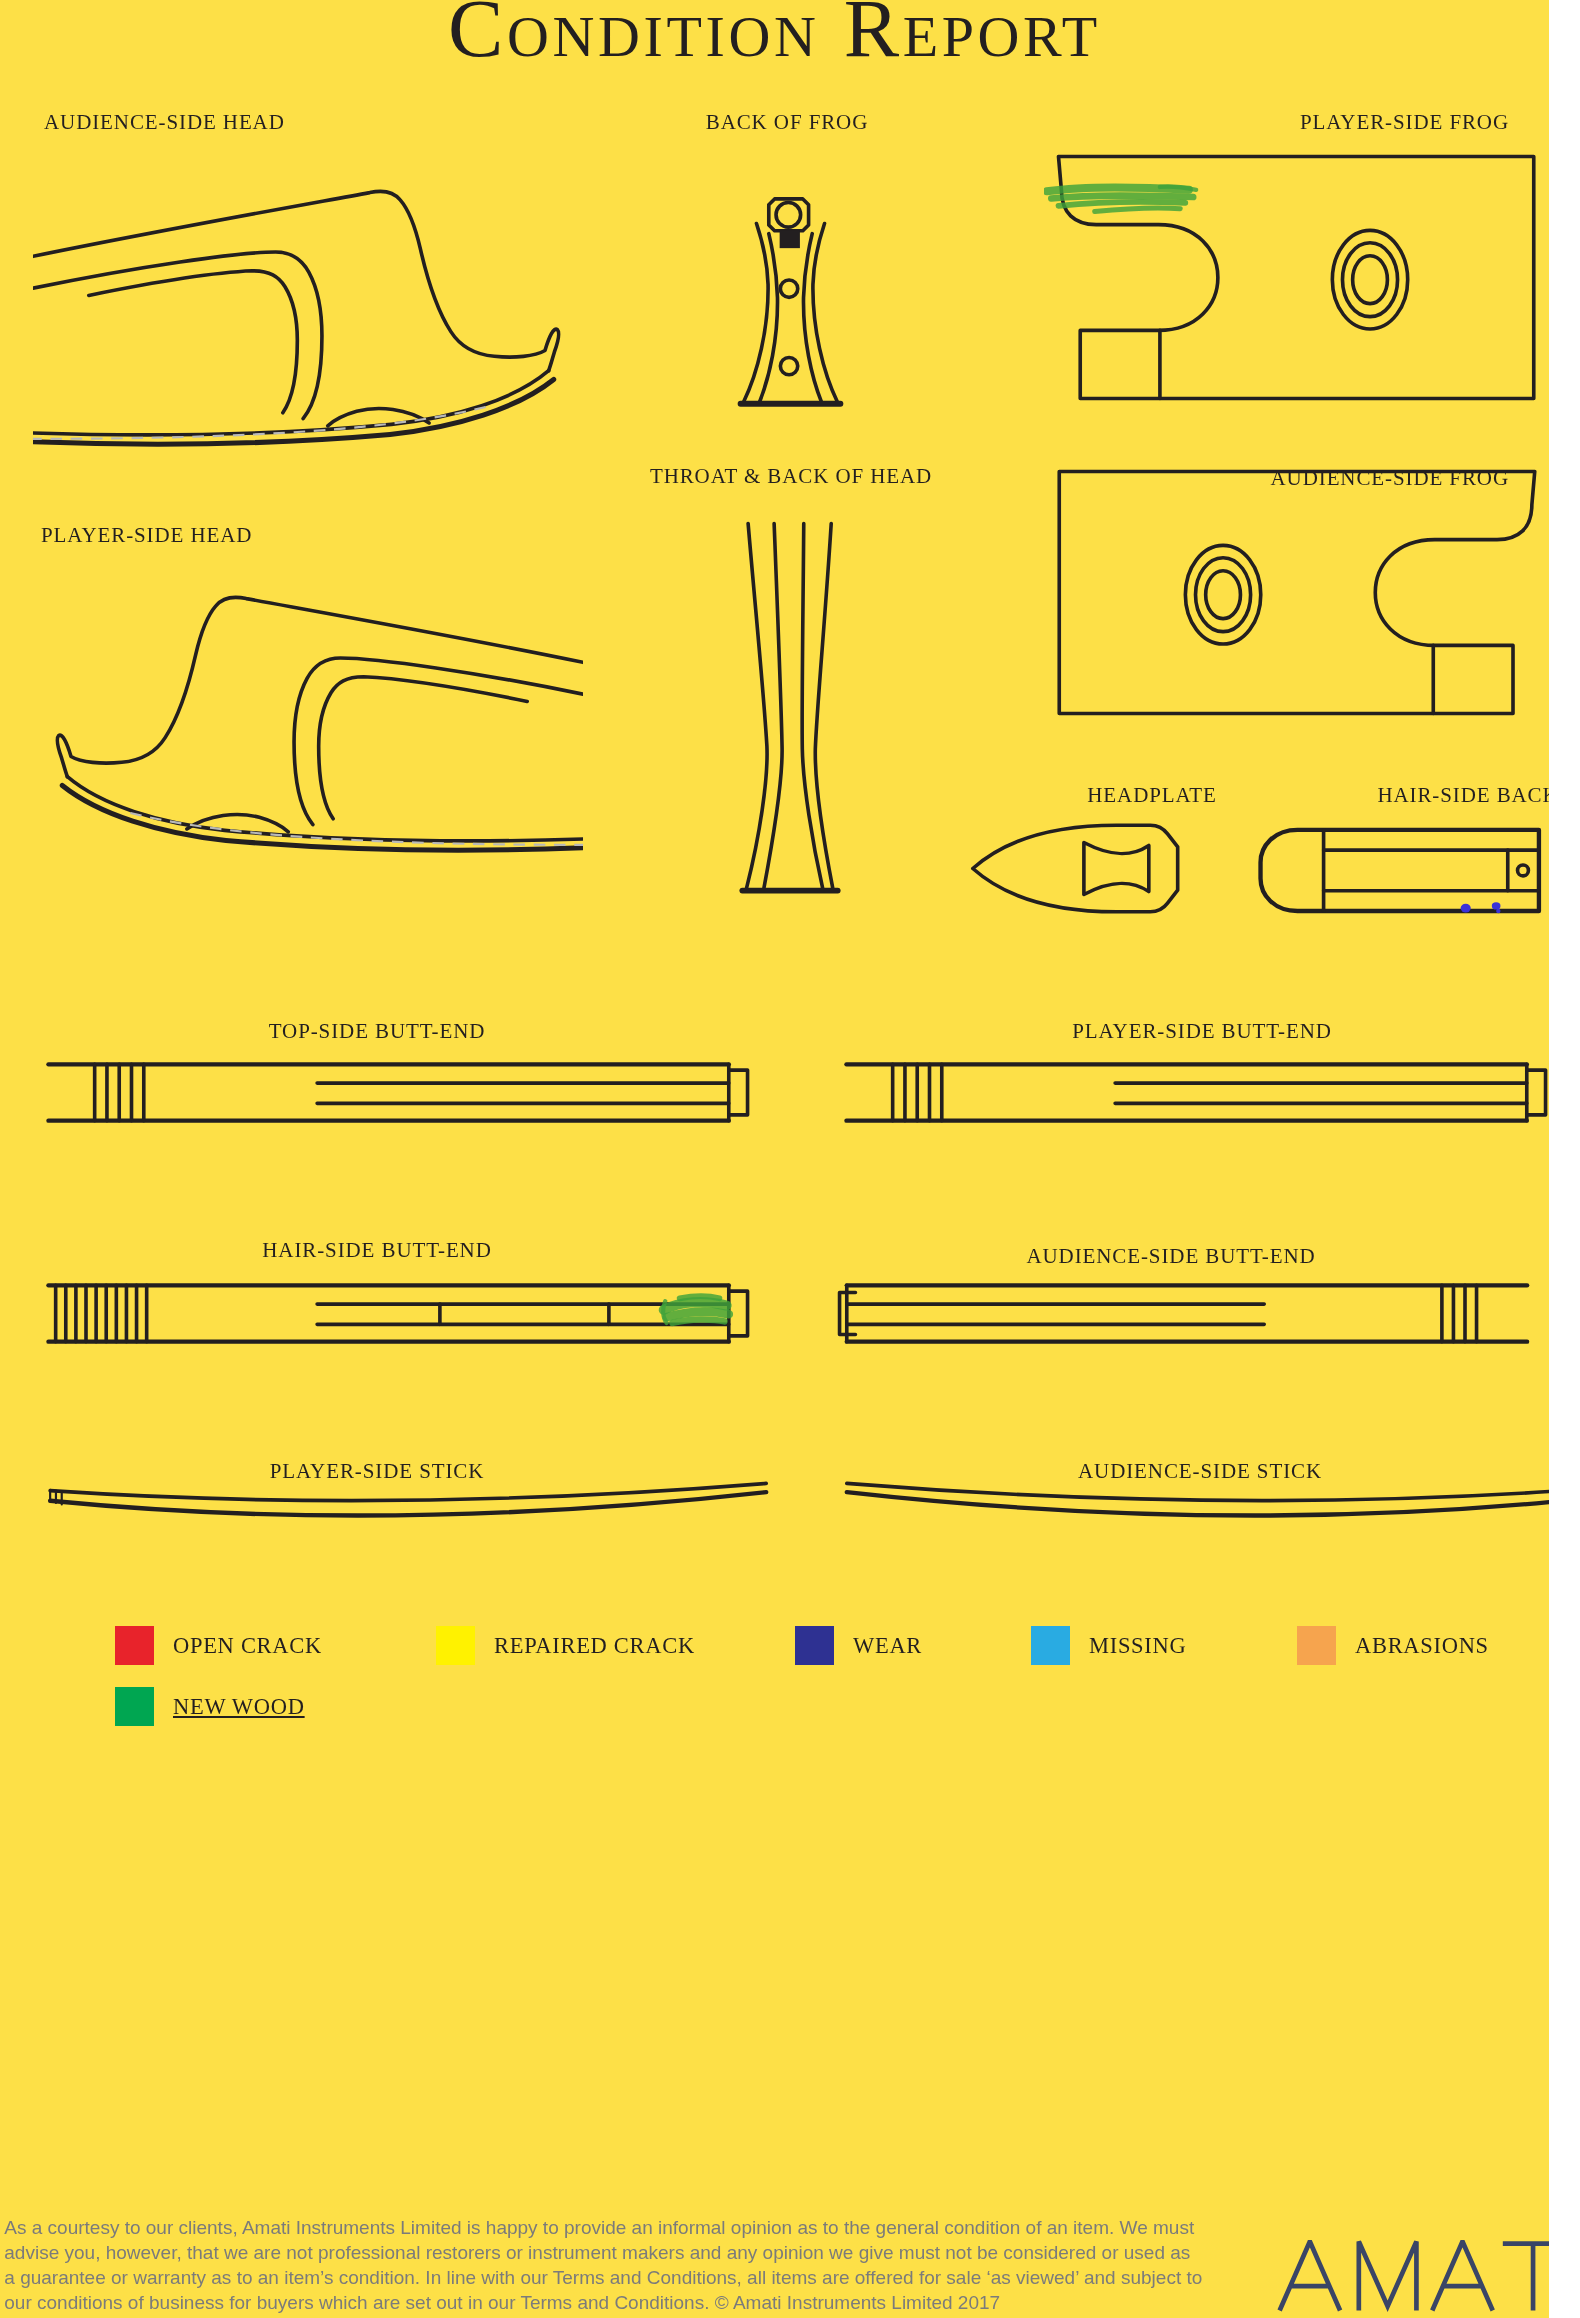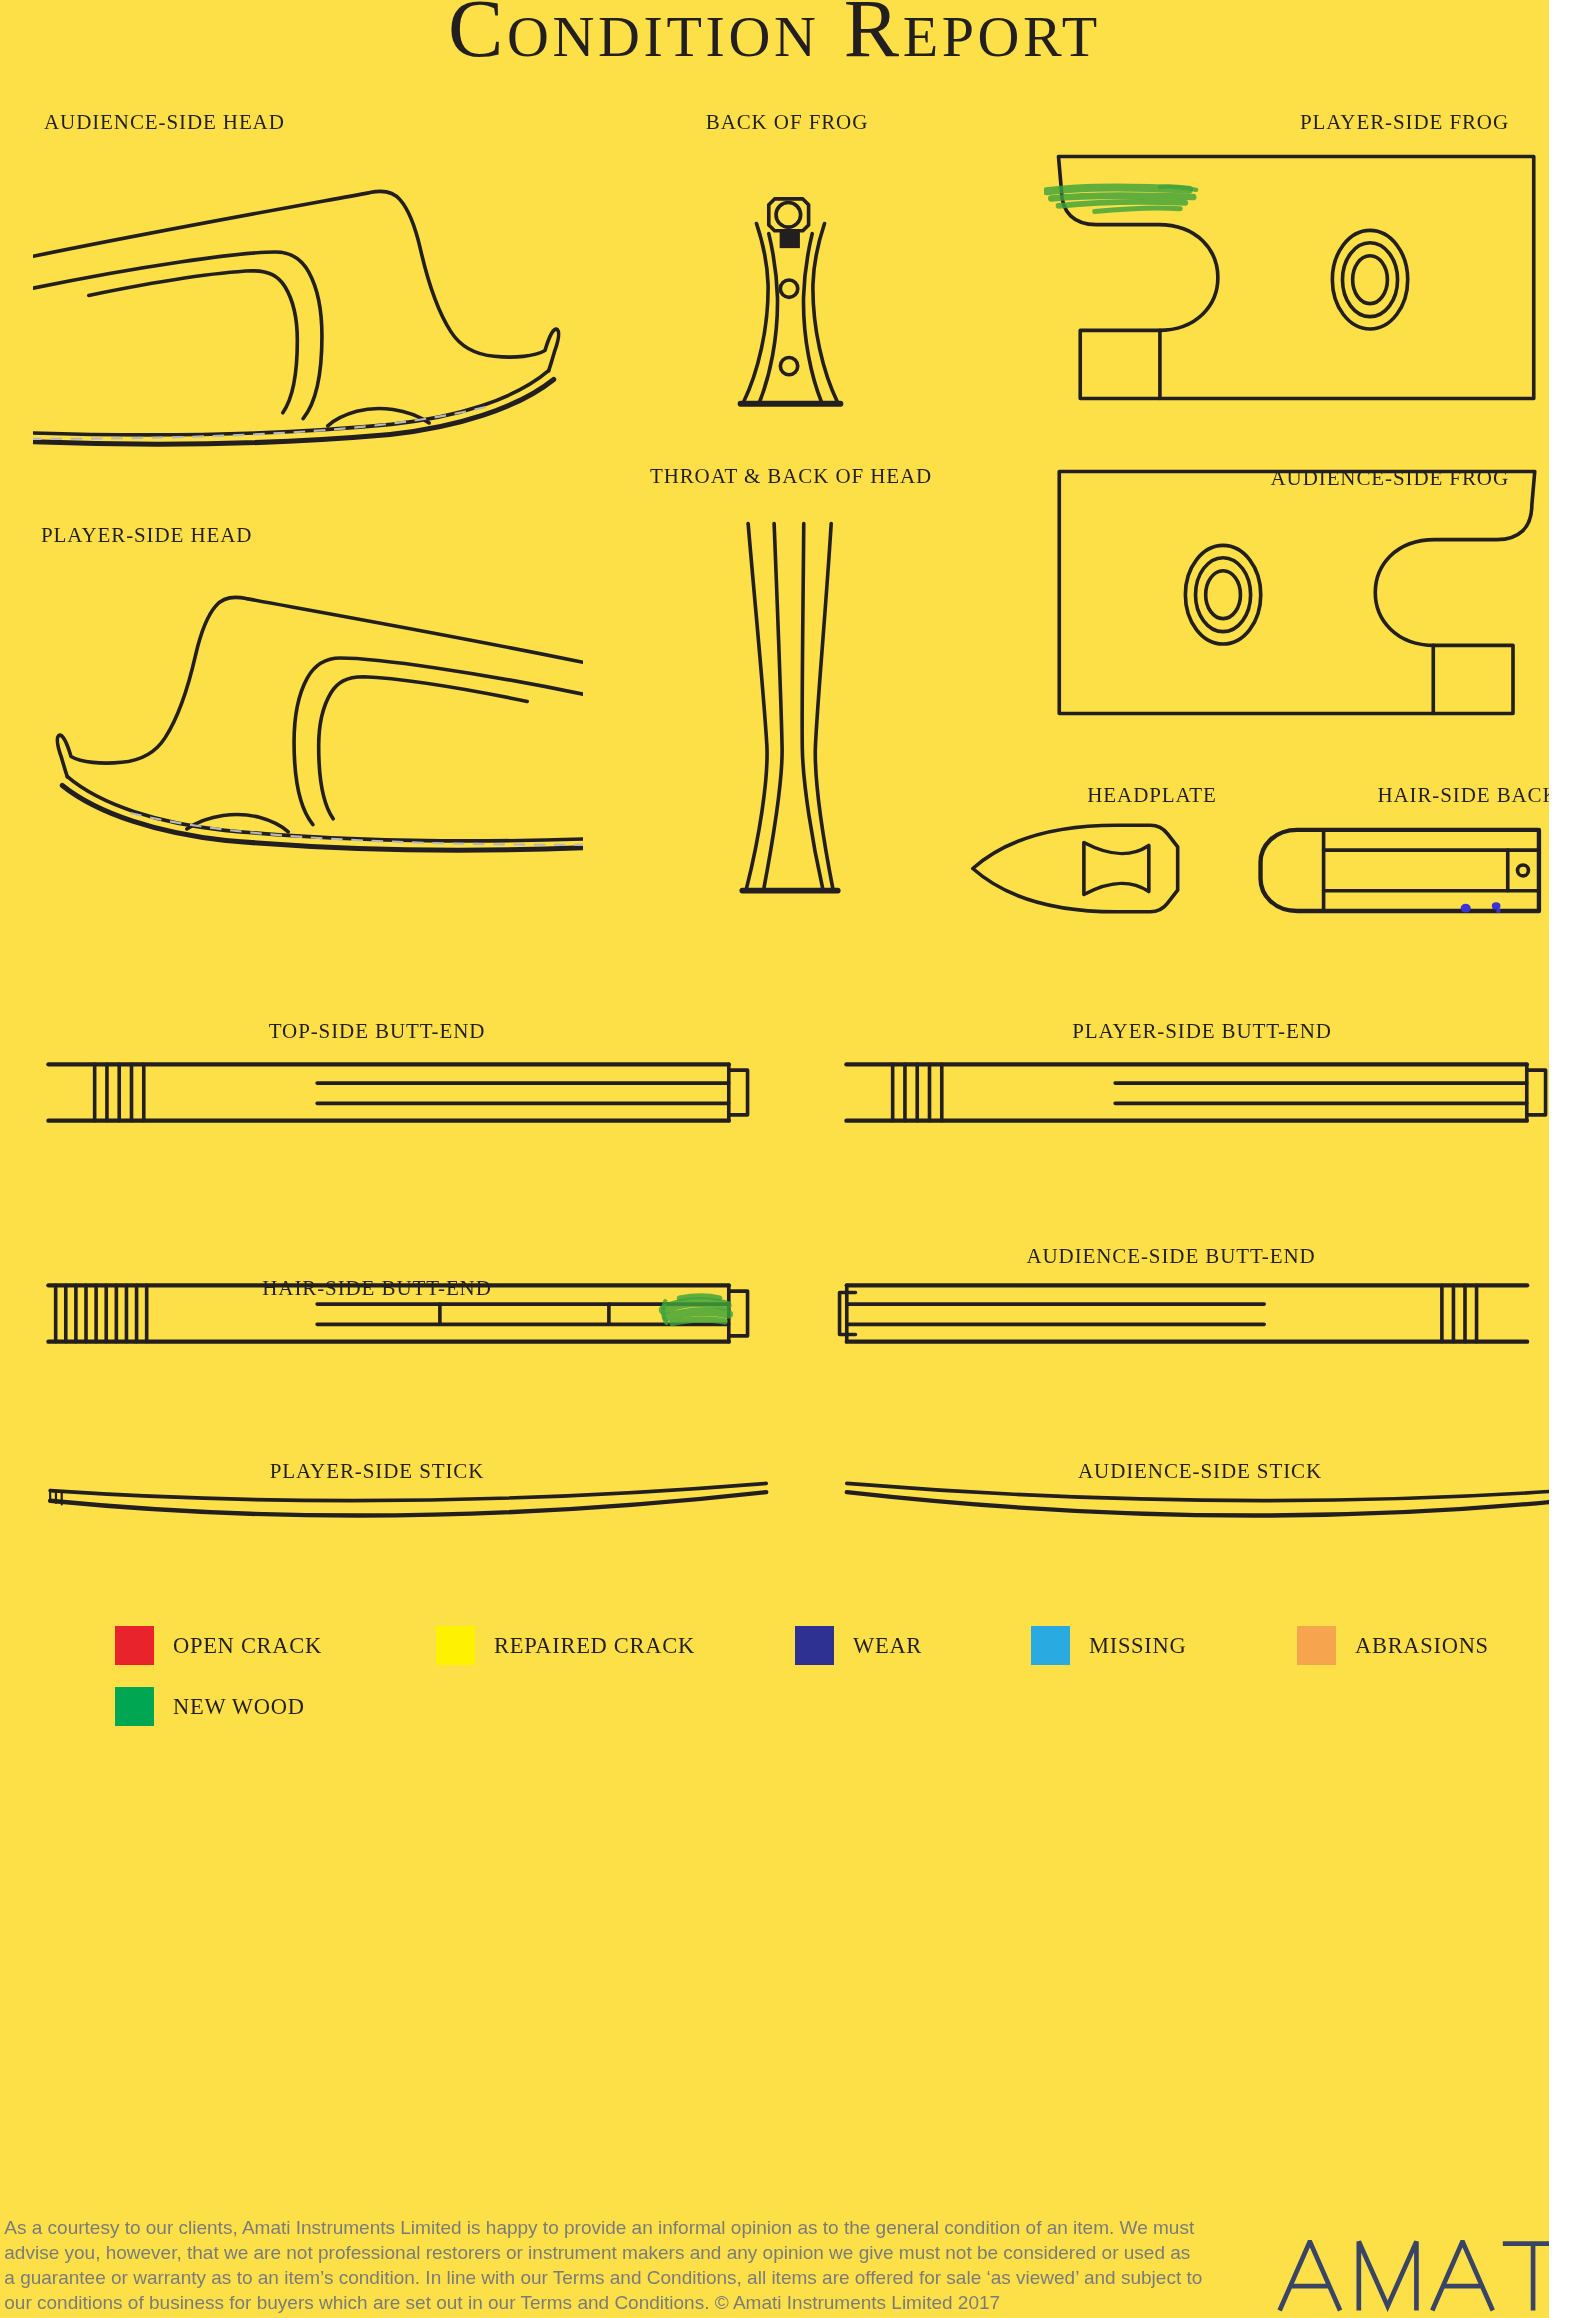--- a/index.html
+++ b/index.html
@@ -16,41 +16,41 @@
   #lab-ash{left:44px;top:110px;}
   #lab-bof{left:787px;top:110px;}
   #lab-psf{right:40px;top:110px;}
   #lab-asf{right:40px;top:428px;margin-top:38px;}
   #lab-tbh{left:791px;top:464px;}
   #lab-psh{left:41px;top:523px;}
   #lab-hp{left:1152px;top:783px;}
   #lab-hsf{left:1468px;top:783px;}
   #lab-tsb{left:377px;top:1019px;}
   #lab-psb{left:1202px;top:1019px;}
-  #lab-hsb{left:377px;top:1276px;}
+  #lab-hsb{left:377px;top:1238px;}
   #lab-asb{left:1171px;top:1244px;}
   #lab-pss{left:377px;top:1459px;}
   #lab-ass{left:1200px;top:1459px;}
 
   
   .art{position:absolute;}
   .s{stroke:#231f20;fill:none;stroke-width:5;stroke-linecap:round;stroke-linejoin:round;}
   .s6{stroke-width:6;} .s7{stroke-width:7;} .s8{stroke-width:8;} .s3{stroke-width:3;}
   .s4{stroke-width:4;stroke-linecap:butt;}
   .fill{fill:#231f20;stroke:none;}
   .dash{stroke:#b8b8b8;stroke-width:3;fill:none;stroke-dasharray:16 12;}
   .green{stroke:var(--mark-green,#3FA23B);fill:none;stroke-linecap:round;opacity:.82;}
   .blue{fill:var(--mark-blue,#3B31D8);stroke:none;}
 
   
   .legend-item{position:absolute;display:flex;align-items:center;gap:19px;}
   .swatch{width:39px;height:39px;flex:0 0 auto;}
   .legend-label{font-size:22.5px;letter-spacing:0.7px;color:#231f20;white-space:nowrap;}
   #li-0{left:115px;top:1626px;} #li-1{left:436px;top:1626px;} #li-2{left:795px;top:1626px;}
-  #li-3{left:1031px;top:1626px;} #li-4{left:1297px;top:1626px;} #li-5{left:115px;top:1687px;}
+  #li-3{left:1031px;top:1626px;} #li-4{left:1297px;top:1626px;} #li-5{left:115px;top:1687px;text-decoration:underline;}
 
   
   #comments{position:absolute;left:112px;top:1821px;width:1368px;height:241px;
             border:1.4px solid #343434;border-top-width:2.2px;box-sizing:border-box;}
   #comments-header{height:76px;border-bottom:2.2px solid #343434;display:flex;
                    align-items:center;padding-left:29px;box-sizing:border-box;}
   #comments-title{font-variant:small-caps;font-size:32px;letter-spacing:0.7px;color:#231f20;}
   #comments-body{height:161px;}
 
   

